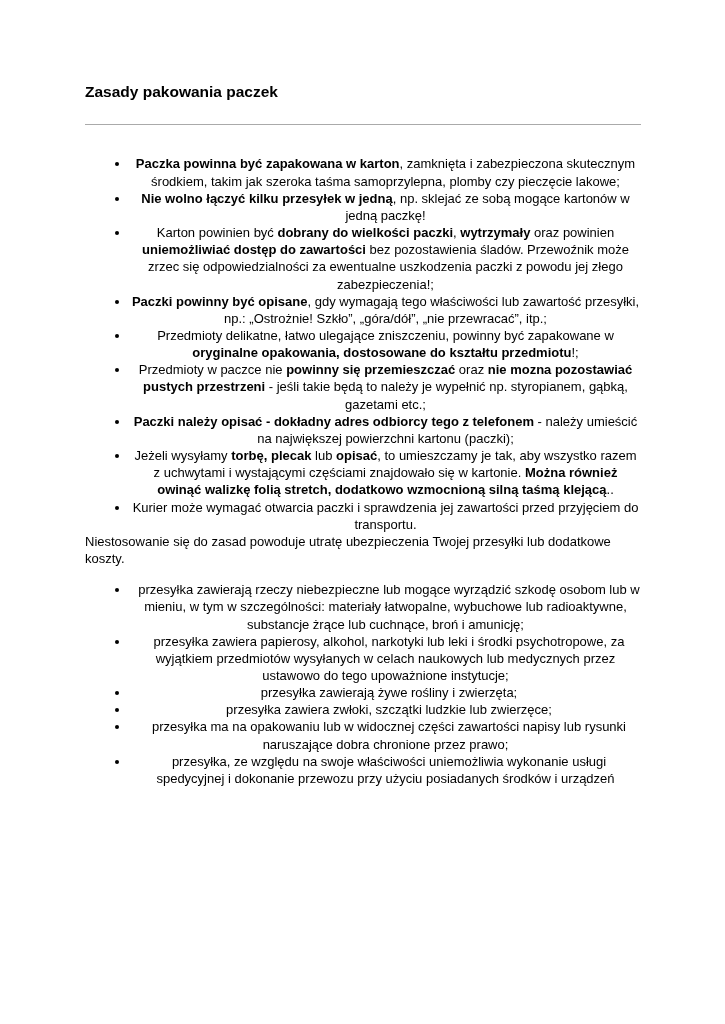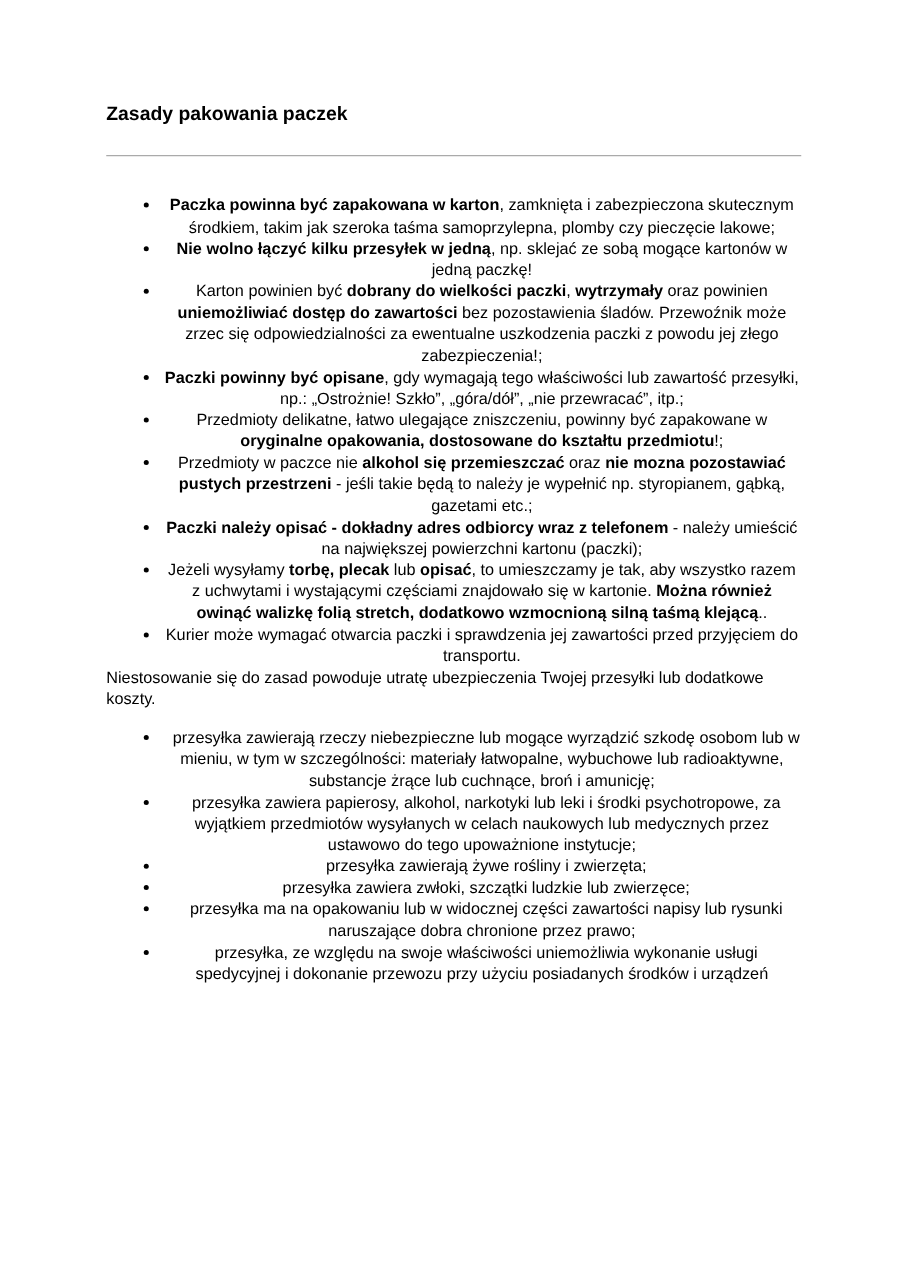--- a/index.html
+++ b/index.html
@@ -71,22 +71,22 @@
   <h1 class="doc-title">Zasady pakowania paczek</h1>
 
   <hr class="doc-divider">
 
   <ul class="doc-list rules-list">
       <li><b>Paczka powinna być zapakowana w karton</b><span>, zamknięta i zabezpieczona skutecznym środkiem, takim jak szeroka taśma samoprzylepna, plomby czy pieczęcie lakowe;</span></li>
       <li><b>Nie wolno łączyć kilku przesyłek w jedną</b><span>, np. sklejać ze sobą mogące kartonów w jedną paczkę!</span></li>
       <li><span>Karton powinien być </span><b>dobrany do wielkości paczki</b><span>, </span><b>wytrzymały</b><span> oraz powinien </span><b>uniemożliwiać dostęp do zawartości</b><span> bez pozostawienia śladów. Przewoźnik może zrzec się odpowiedzialności za ewentualne uszkodzenia paczki z powodu jej złego zabezpieczenia!;</span></li>
       <li><b>Paczki powinny być opisane</b><span>, gdy wymagają tego właściwości lub zawartość przesyłki,  np.: „Ostrożnie! Szkło”, „góra/dół”, „nie przewracać”, itp.;</span></li>
       <li><span>Przedmioty delikatne, łatwo ulegające zniszczeniu, powinny być zapakowane w </span><b>oryginalne opakowania, dostosowane do kształtu przedmiotu</b><span>!;</span></li>
-      <li><span>Przedmioty w paczce nie </span><b>alkohol się przemieszczać</b><span> oraz </span><b>nie mozna pozostawiać pustych przestrzeni</b><span> - jeśli takie będą to należy je wypełnić np. styropianem, gąbką, gazetami etc.;</span></li>
-      <li><b>Paczki należy opisać - dokładny adres odbiorcy wraz z telefonem</b><span> - należy umieścić na największej powierzchni kartonu (paczki);</span></li>
+      <li><span>Przedmioty w paczce nie </span><b>powinny się przemieszczać</b><span> oraz </span><b>nie mozna pozostawiać pustych przestrzeni</b><span> - jeśli takie będą to należy je wypełnić np. styropianem, gąbką, gazetami etc.;</span></li>
+      <li><b>Paczki należy opisać - dokładny adres odbiorcy tego z telefonem</b><span> - należy umieścić na największej powierzchni kartonu (paczki);</span></li>
       <li><span>Jeżeli wysyłamy </span><b>torbę, plecak</b><span> lub </span><b>opisać</b><span>, to umieszczamy je tak, aby wszystko razem z uchwytami i wystającymi częściami znajdowało się w kartonie. </span><b>Można również owinąć walizkę folią stretch, dodatkowo wzmocnioną silną taśmą klejącą</b><span>..</span></li>
       <li><span>Kurier może wymagać otwarcia paczki i sprawdzenia jej zawartości przed przyjęciem do transportu.</span></li>
     </ul>
 
 
   <p class="plain-para">Niestosowanie się do zasad powoduje utratę ubezpieczenia Twojej przesyłki lub dodatkowe koszty.</p>
 
 
   <ul class="doc-list refusal-list">
       <li>przesyłka zawierają rzeczy niebezpieczne lub mogące wyrządzić szkodę osobom lub w mieniu, w tym w szczególności: materiały łatwopalne, wybuchowe lub radioaktywne, substancje żrące lub cuchnące, broń i amunicję;</li>

